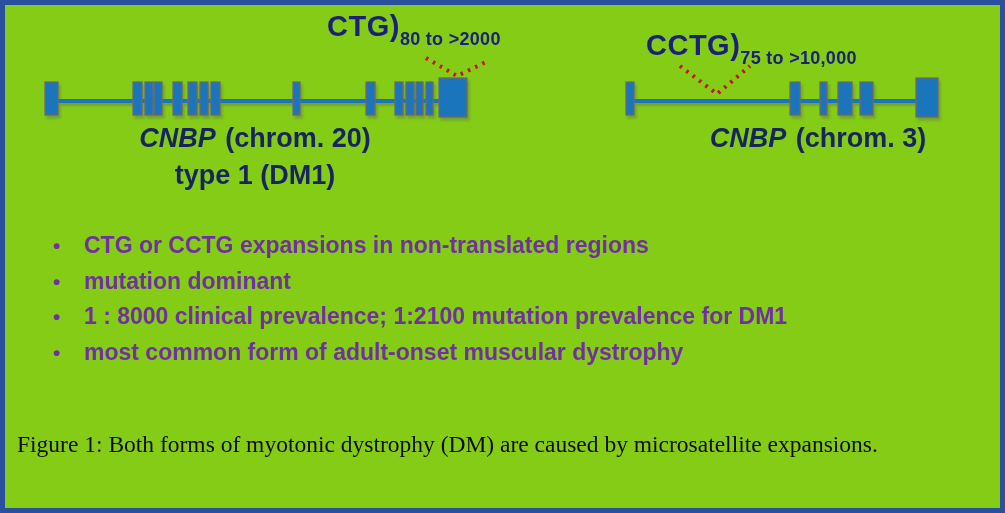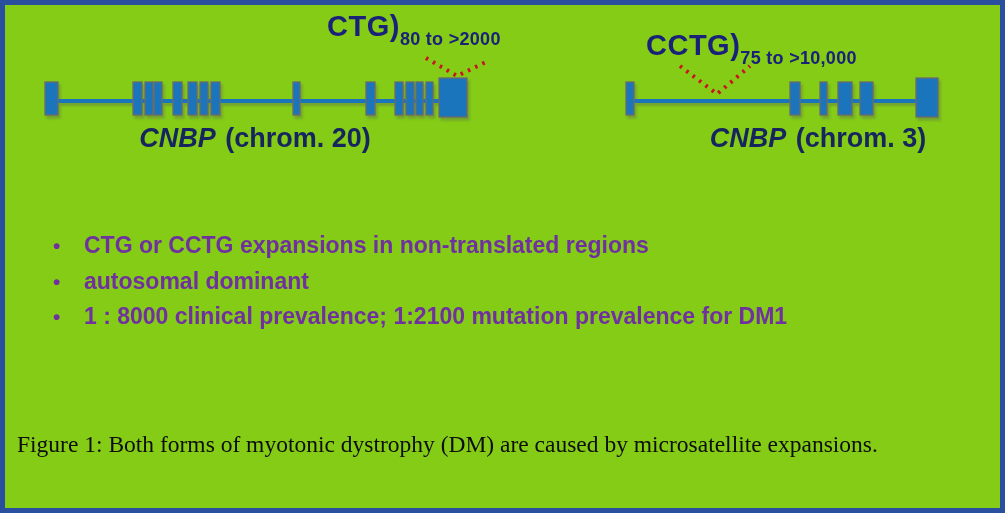--- a/index.html
+++ b/index.html
@@ -77,27 +77,29 @@
   <div class="exp-label exp-left">
     <span class="exp-main">CTG)</span><span class="exp-sub">80 to &gt;2000</span>
   </div>
 
   <div class="exp-label exp-right">
     <span class="exp-main">CCTG)</span><span class="exp-sub">75 to &gt;10,000</span>
   </div>
 
   <div class="gene-caption left">
     <div class="gene-name"><i>CNBP</i><span> (chrom. 20)</span></div>
+    <div class="gene-type">type 1 (DM1)</div>
   </div>
 
   <div class="gene-caption right">
     <div class="gene-name"><i>CNBP</i><span> (chrom. 3)</span></div>
   </div>
 
   <ul class="bullets">
     <li>CTG or CCTG expansions in non-translated regions</li>
-    <li>autosomal dominant</li>
+    <li>mutation dominant</li>
     <li>1 : 8000 clinical prevalence; 1:2100 mutation prevalence for DM1</li>
+    <li>most common form of adult-onset muscular dystrophy</li>
   </ul>
 
   <div class="caption">Figure 1: Both forms of myotonic dystrophy (DM) are caused by microsatellite expansions.</div>
 
 </div>
 
 </body></html>

